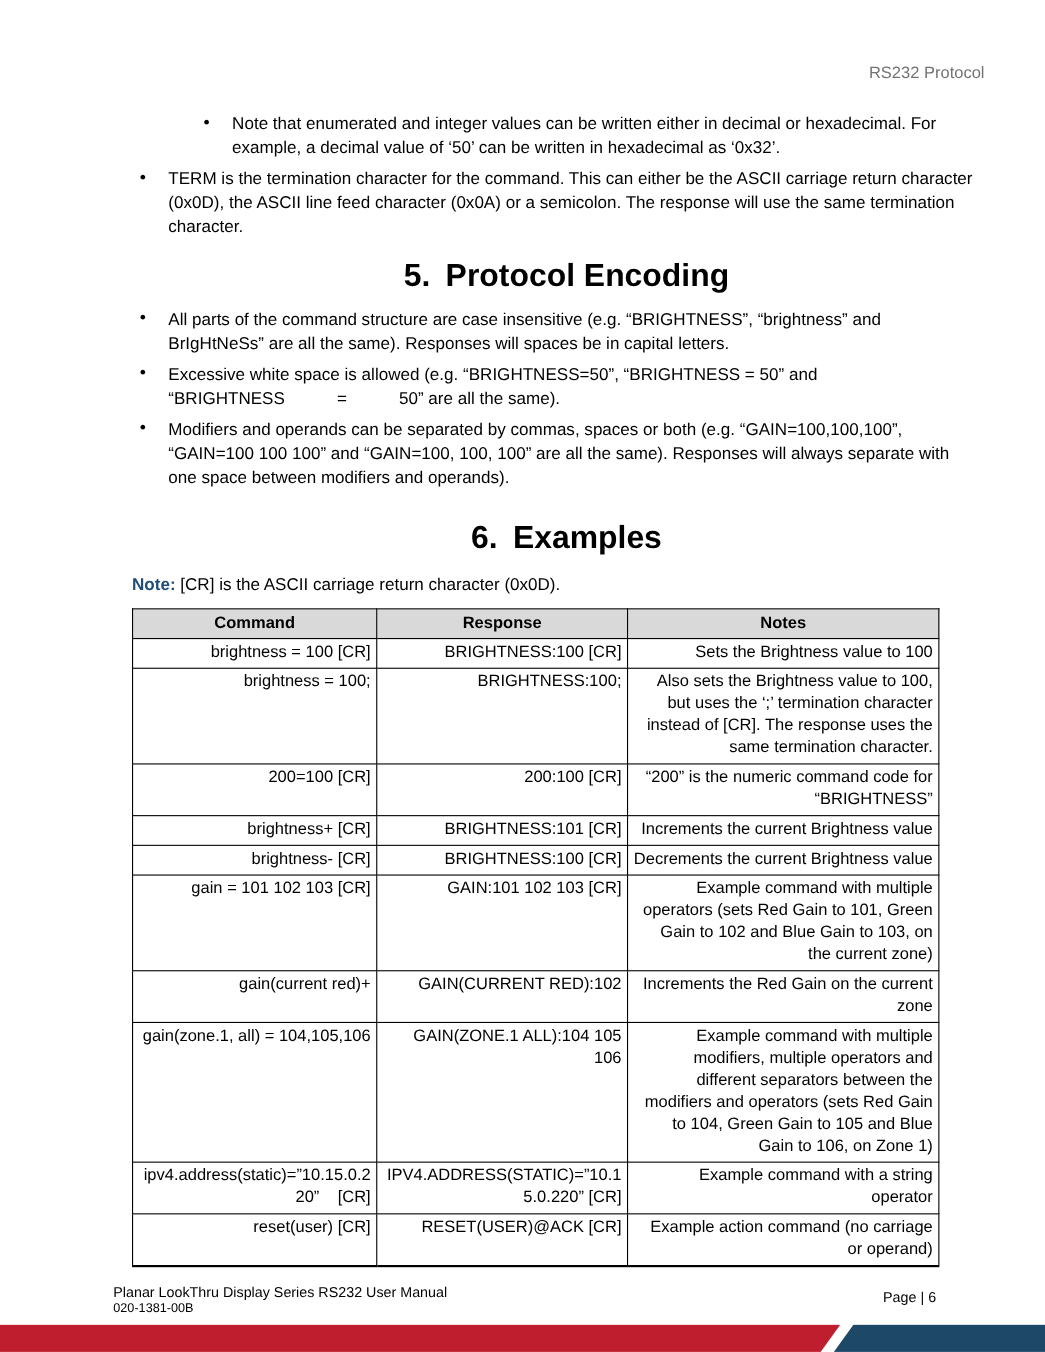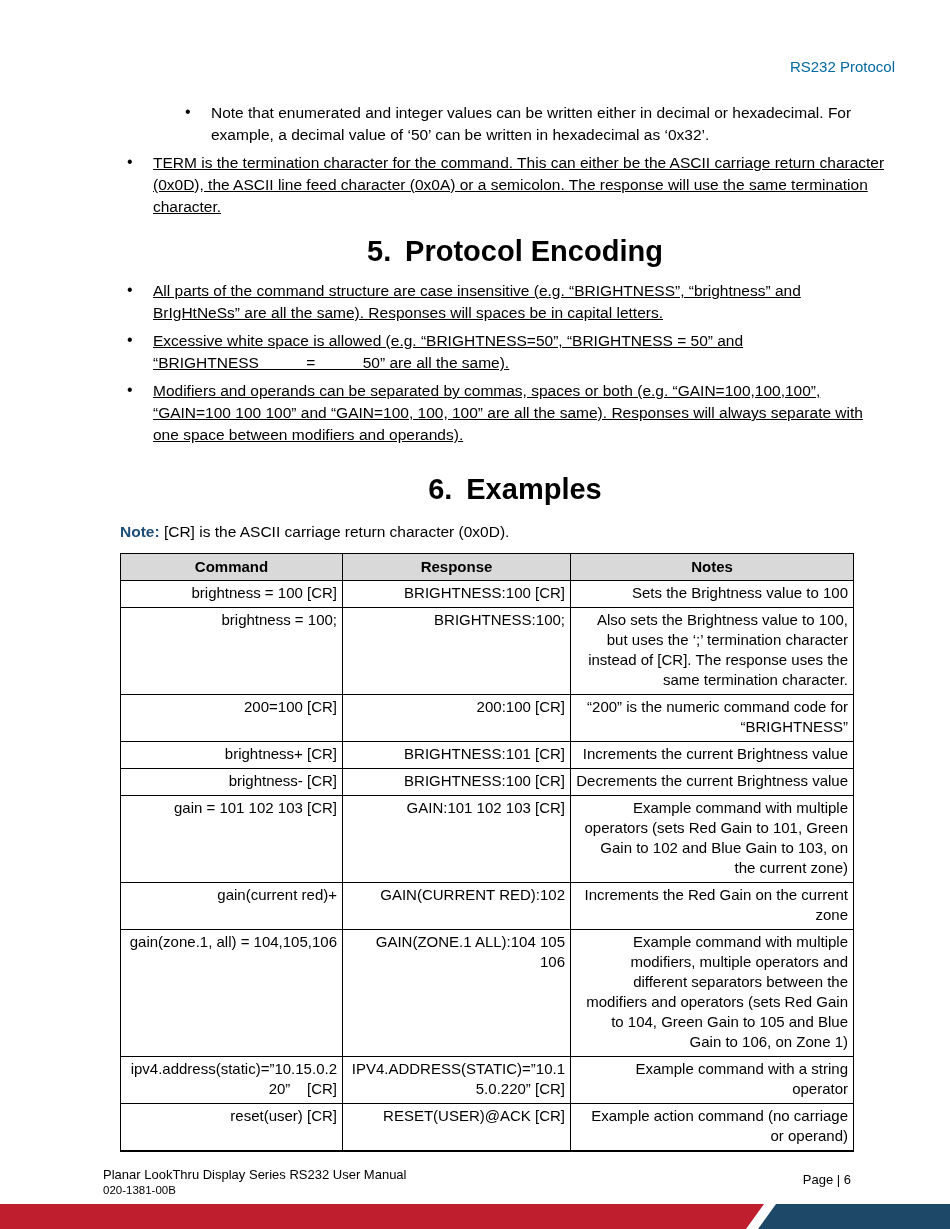--- a/index.html
+++ b/index.html
@@ -6,29 +6,29 @@
   .page{
     position:relative;
     width:950px;height:1229px;
     background:#ffffff;
     overflow:hidden;
     font-family:"Liberation Sans","DejaVu Sans",sans-serif;
     color:#000;
   }
   .hdr-right{
     position:absolute;top:58px;right:55px;
-    font-size:15px;line-height:18px;color:#0369a1;
+    font-size:15px;line-height:18px;color:#737373;
   }
   .content{position:absolute;top:102px;left:0;width:950px;}
   .bullet{
     position:relative;
     font-size:15.5px;line-height:22px;
     margin:0 0 6px 0;
   }
-  .bullet.l1{margin-left:153px;width:737px;text-decoration:underline;}
+  .bullet.l1{margin-left:153px;width:737px;}
   .bullet.l2{margin-left:211px;width:678px;}
   .bullet::before{
     content:"\2022";
     position:absolute;left:-26px;top:-1px;
     font-size:16px;
   }
   .heading{
     margin:16px 0 12px 66px;
     font-size:29px;font-weight:bold;line-height:34px;
     letter-spacing:0px;

